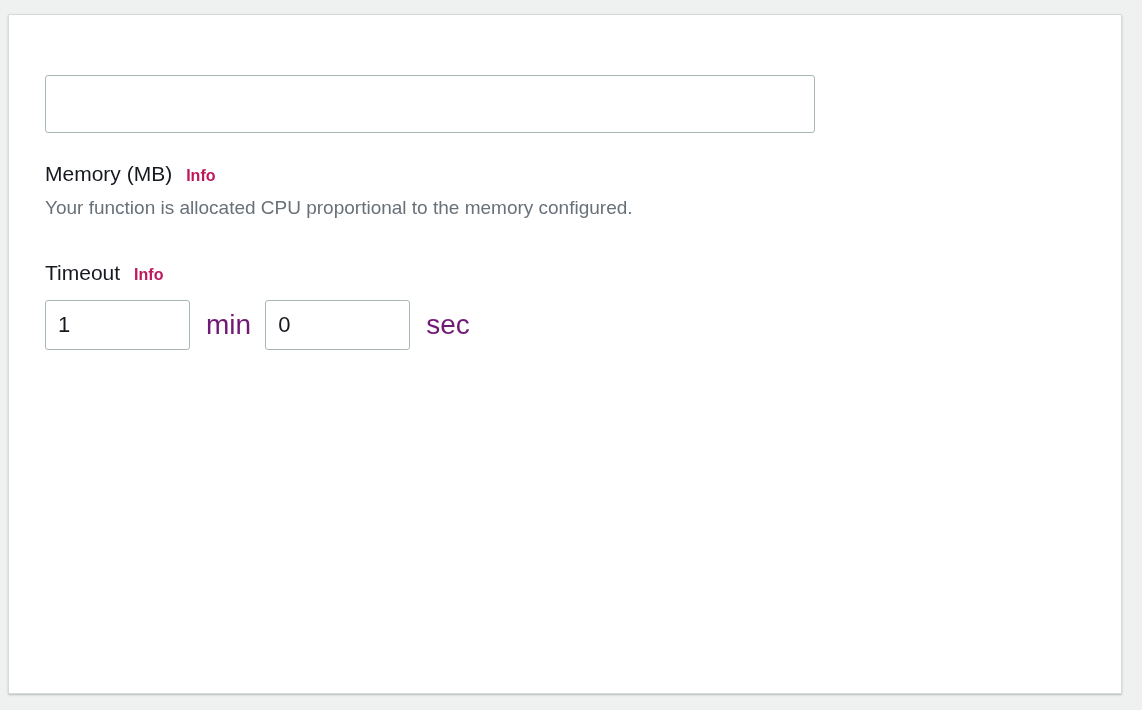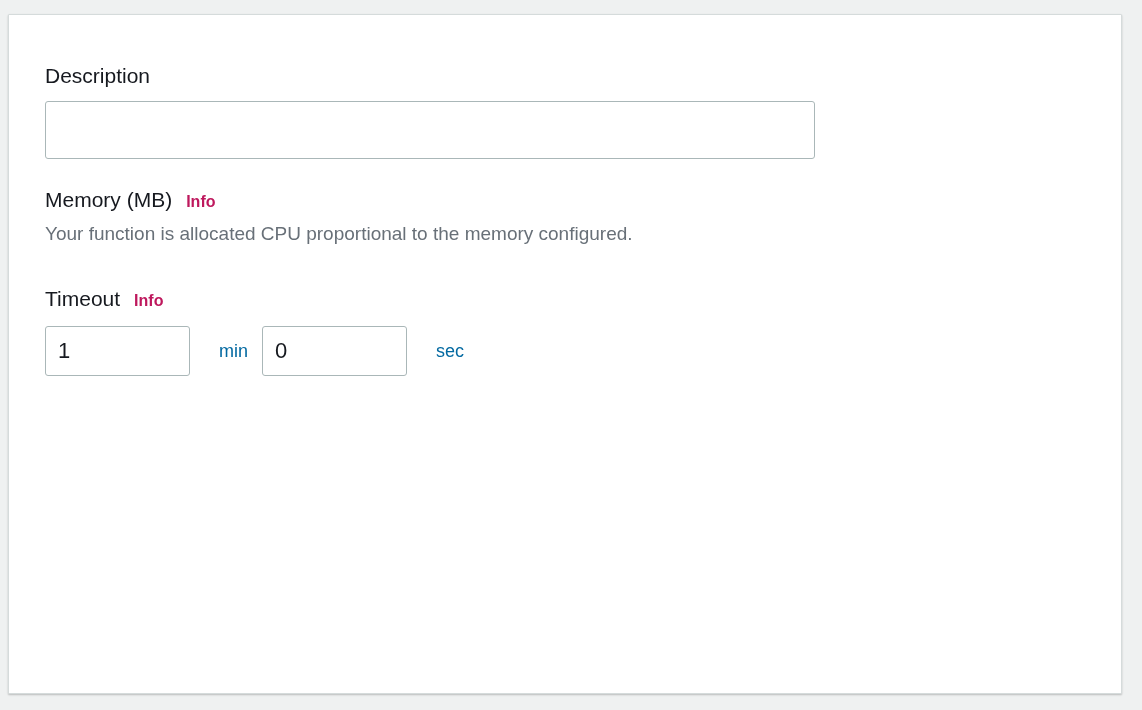--- a/index.html
+++ b/index.html
@@ -165,39 +165,36 @@
     border-radius: 3px;
     background: #ffffff;
     font-family: "Liberation Sans", sans-serif;
     font-size: 22px;
     color: #16191f;
     padding: 0 12px;
     outline: none;
   }
 
   .unit-label {
-    font-size: 18px;
-    color: #0369a1;
-    margin-left: 29px;
+    font-size: 28px;
+    color: #701a75;
+    margin-left: 16px;
     margin-right: 14px;
   }
   .unit-label.last { margin-right: 0; }
 </style>
 </head>
 <body>
 
 <div class="card">
 
 
   <div class="card-body">
 
     <div class="field description-block">
-      <div class="field-label">
-        <span>Description</span>
-      </div>
       <input class="description-input" type="text" value="" placeholder="" style="">
     </div>
 
     <div class="field memory-block">
       <div class="field-label">
         <span>Memory (MB)</span>
         <a class="info-link" href="#">Info</a>
       </div>
       <div class="field-hint">Your function is allocated CPU proportional to the memory configured.</div>
 

